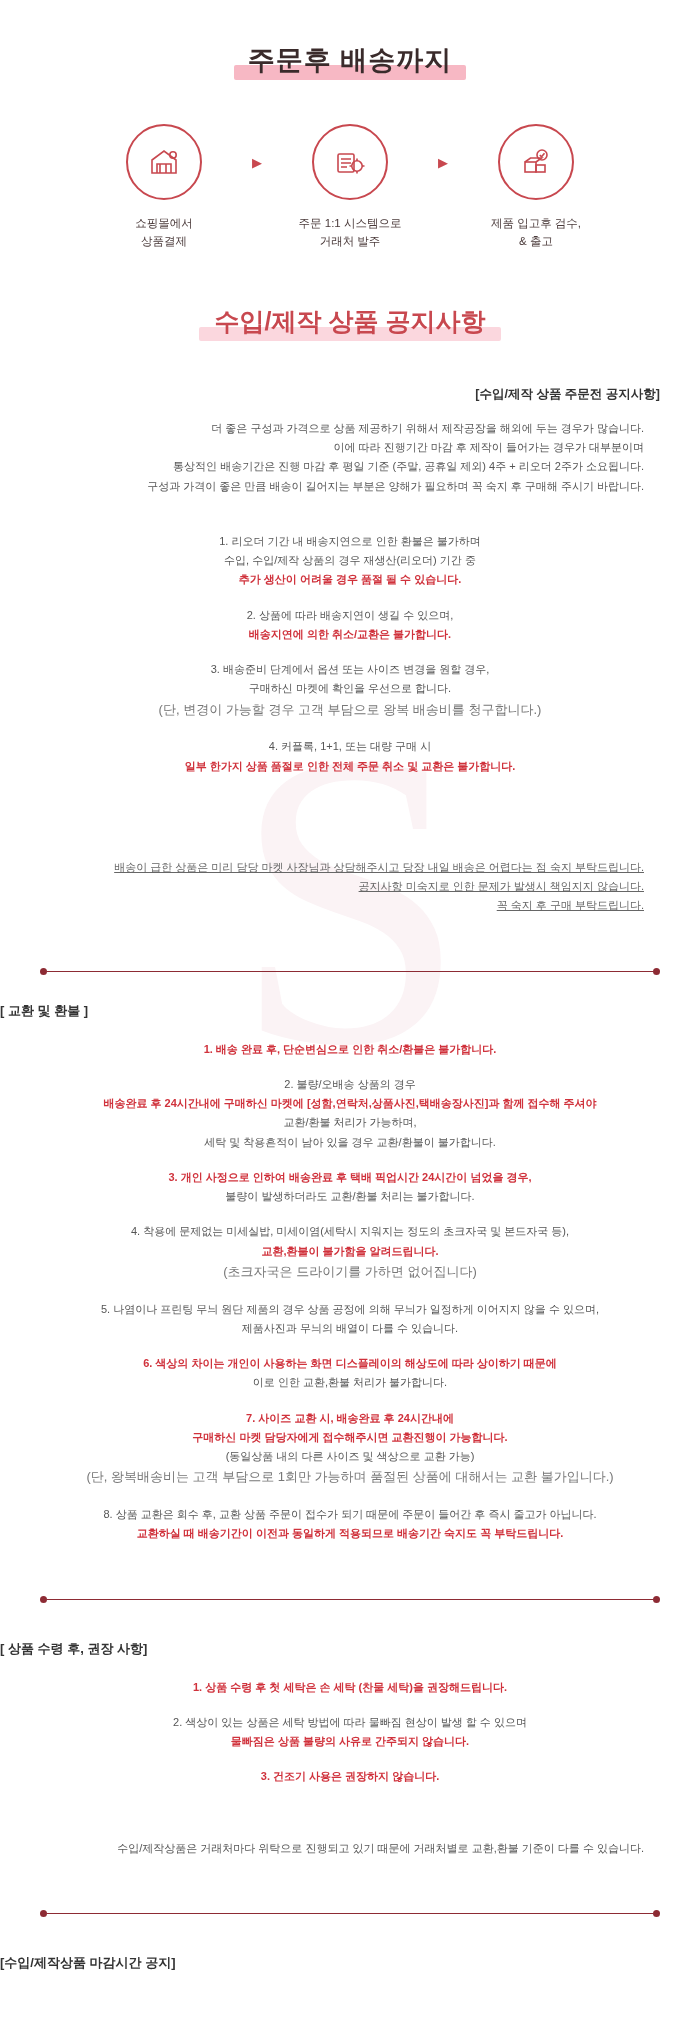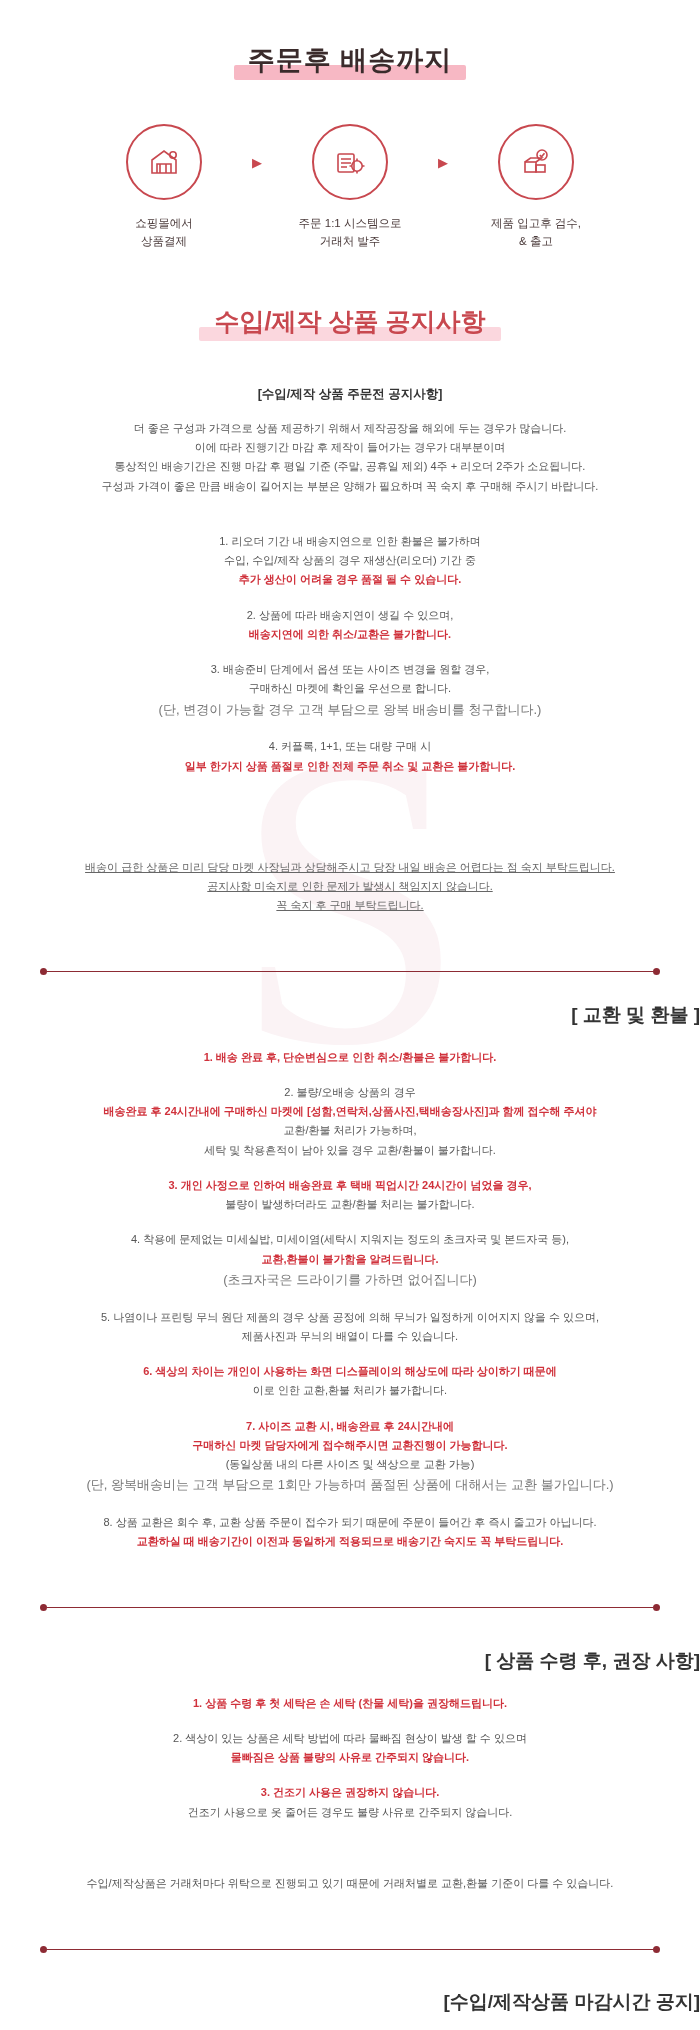--- a/index.html
+++ b/index.html
@@ -121,21 +121,21 @@
     left: 0; right: 0;
     bottom: 1px;
     height: 14px;
     background: #fbd7de;
     z-index: -1;
     border-radius: 2px;
   }
 
   
   .block {
-    text-align: center;
+    text-align: right;
     margin: 0 auto;
     width: 620px;
   }
   .block h3 {
     font-size: 12.5px;
     font-weight: bold;
     color: #333;
     margin: 0 0 14px 0;
   }
   .p {
@@ -172,22 +172,22 @@
     height: 1px;
     background: #8d2b34;
   }
   .divider .dot {
     width: 7px; height: 7px;
     border-radius: 50%;
     background: #8d2b34;
   }
 
   .sub-head {
-    text-align: right;
-    font-size: 19px;
+    text-align: left;
+    font-size: 13px;
     font-weight: bold;
     color: #333;
     margin: 0;
   }
 </style>
 </head>
 <body>
 
 <div class="page">
   <div class="watermark">S</div>
@@ -373,21 +373,20 @@
       <div class="line r">1. 상품 수령 후 첫 세탁은 손 세탁 (찬물 세탁)을 권장해드립니다.</div>
     </div>
 
     <div class="item">
       <div class="line">2. 색상이 있는 상품은 세탁 방법에 따라 물빠짐 현상이 발생 할 수 있으며</div>
       <div class="line r">물빠짐은 상품 불량의 사유로 간주되지 않습니다.</div>
     </div>
 
     <div class="item">
       <div class="line r">3. 건조기 사용은 권장하지 않습니다.</div>
-      <div class="line">건조기 사용으로 옷 줄어든 경우도 불량 사유로 간주되지 않습니다.</div>
     </div>
 
     <div class="gap-m"></div>
 
     <div class="block">
       <p class="p">수입/제작상품은 거래처마다 위탁으로 진행되고 있기 때문에 거래처별로 교환,환불 기준이 다를 수 있습니다.</p>
     </div>
 
     <div class="gap-l"></div>
 

